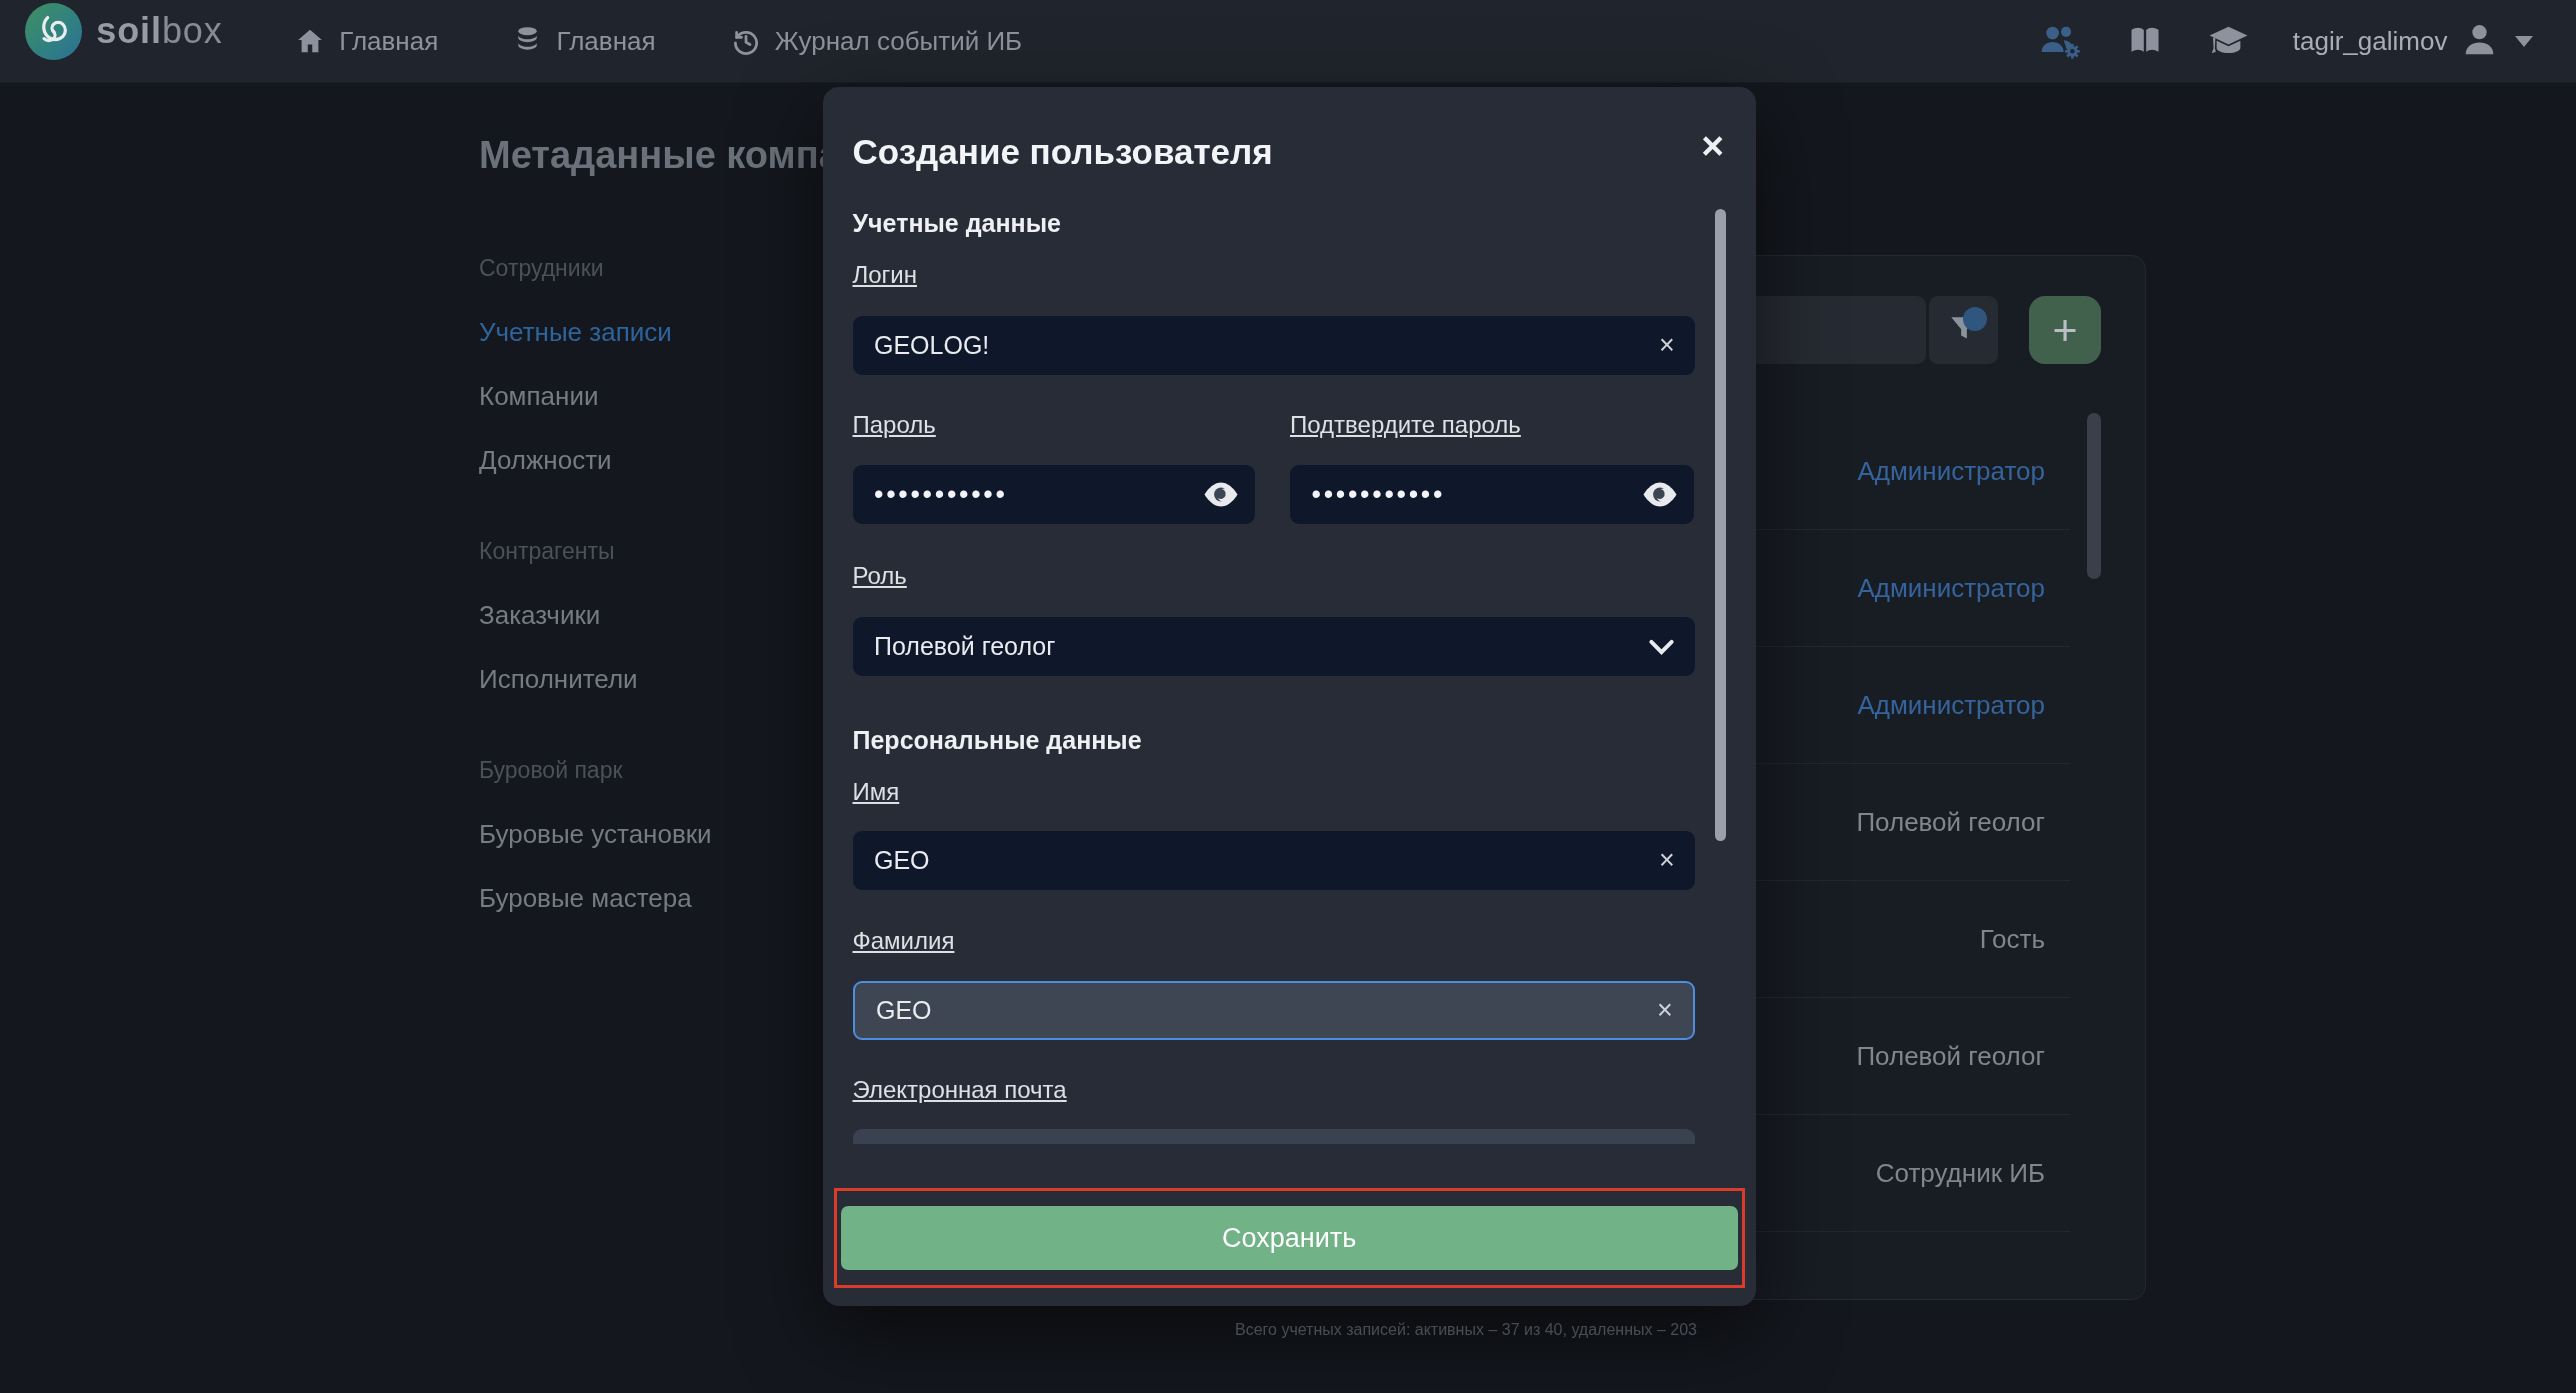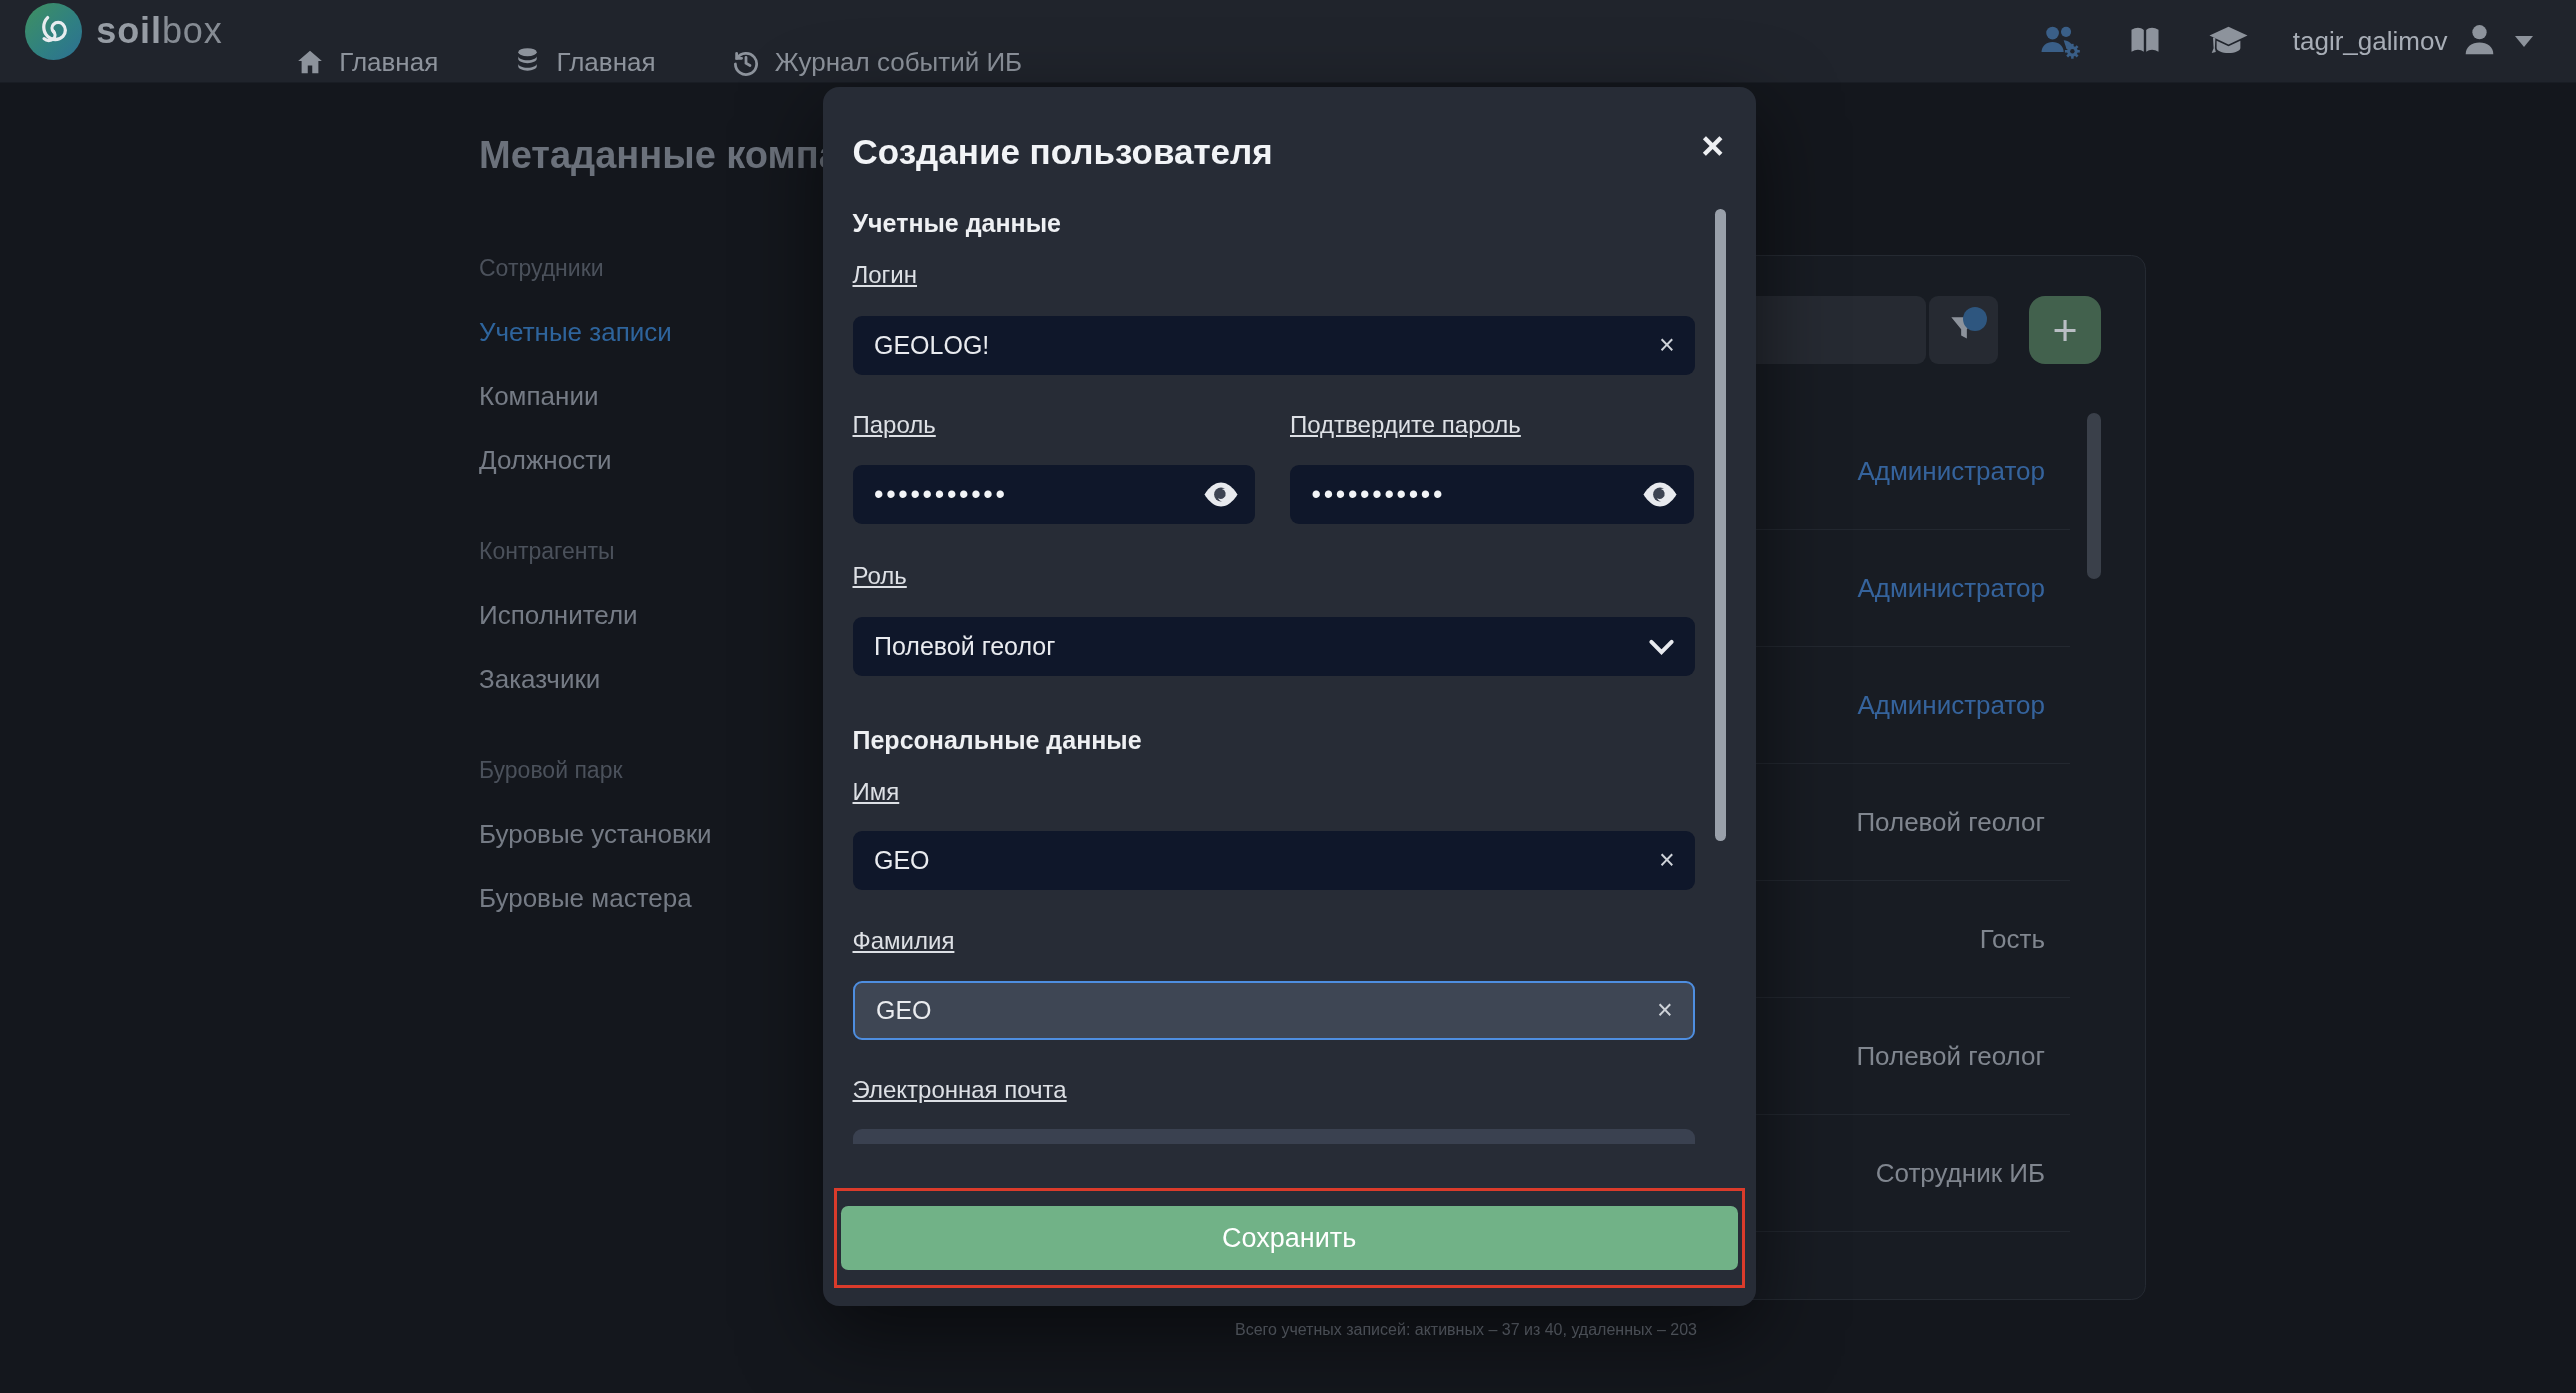--- a/index.html
+++ b/index.html
@@ -9,21 +9,21 @@
   
   .topbar{position:absolute;left:0;top:0;width:100%;height:82px;background:#20242c;
           border-bottom:1.8px solid #191d24;}
   .logo{position:absolute;left:25px;top:0;height:62px;display:flex;align-items:center;gap:14.3px;}
   .logo-circle{width:57px;height:57px;border-radius:50%;
                background:linear-gradient(135deg,#3f9160 0%,#2f7f83 60%,#2d6f93 100%);
                display:flex;align-items:center;justify-content:center;}
   .brand{font-size:36px;color:#969ca4;letter-spacing:0.9px;}
   .brand .soil{font-weight:700;}
   .brand .box{font-weight:400;color:#868c94;}
-  .nav{position:absolute;left:295px;top:0;height:82px;display:flex;align-items:center;gap:75px;margin-top:21px;}
+  .nav{position:absolute;left:295px;top:0;height:82px;display:flex;align-items:center;gap:75px;}
   .nav-item{display:flex;align-items:center;gap:14.3px;color:#8d939c;font-size:26px;cursor:pointer;}
   .nav-item svg{display:block;}
   .topbar-right{position:absolute;right:43px;top:0;height:82px;display:flex;align-items:center;gap:43px;}
   .tb-icon{display:flex;align-items:center;justify-content:center;cursor:pointer;}
   .userbox{display:flex;align-items:center;gap:12.5px;cursor:pointer;}
   .username{font-size:26px;color:#a8aeb7;}
   .caret-down{width:0;height:0;border-left:9.8px solid transparent;border-right:9.8px solid transparent;
               border-top:11.6px solid #8d939c;margin-left:3.6px;}
 
   
@@ -177,22 +177,22 @@
   </div>
 
   <div class="page-title">Метаданные компании</div>
 
   <div class="sidebar">
     <div class="side-header">Сотрудники</div>
     <div class="side-item active">Учетные записи</div>
     <div class="side-item">Компании</div>
     <div class="side-item">Должности</div>
     <div class="side-header gapped">Контрагенты</div>
+    <div class="side-item">Заказчики</div>
     <div class="side-item">Исполнители</div>
-    <div class="side-item">Заказчики</div>
     <div class="side-header gapped">Буровой парк</div>
     <div class="side-item">Буровые установки</div>
     <div class="side-item">Буровые мастера</div>
   </div>
 
   <div class="card">
     <input class="search-input" type="text" value="" style="">
     <div class="filter-btn">
       <svg width="38" height="38" viewBox="0 0 24 24" fill="#8d939c">
           <path d="M4 4h16l-6.2 7.6v5.8l-3.6-2v-3.8z"></path>

